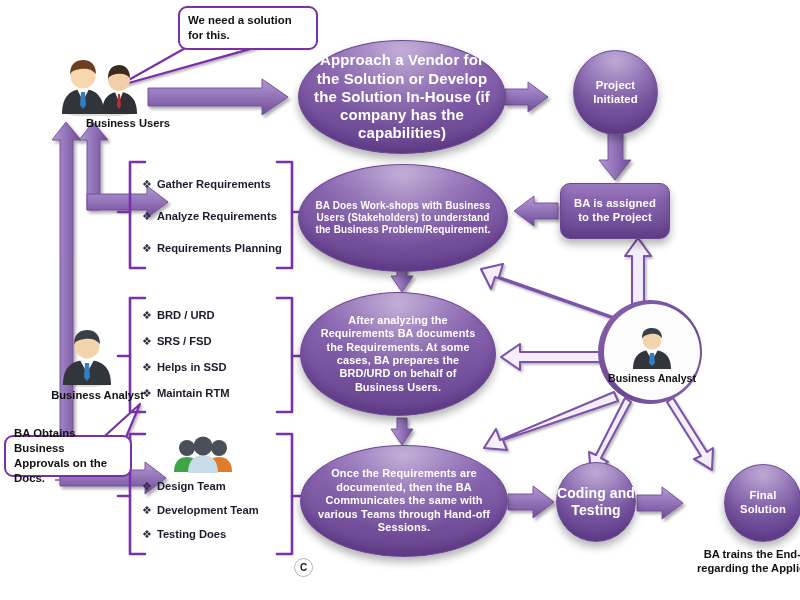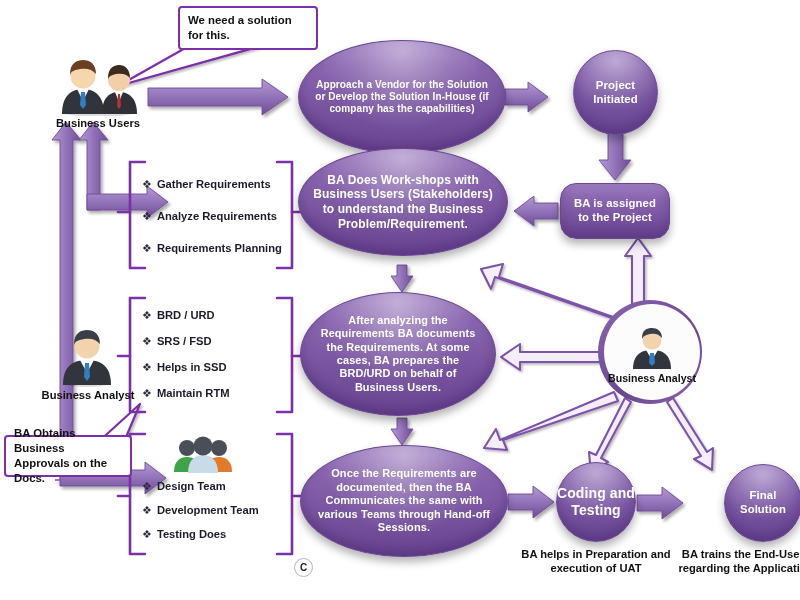--- a/index.html
+++ b/index.html
@@ -19,36 +19,36 @@
       radial-gradient(ellipse at 50% 10%, rgba(255,255,255,.42) 0%, rgba(255,255,255,.13) 34%, rgba(255,255,255,0) 56%),
       linear-gradient(180deg,#9d7cc0 0%, #8a66b0 22%, #74509c 70%, #6b4791 100%);
     border:1px solid #6a4791;
     box-shadow:0 5px 9px rgba(0,0,0,.30), inset 0 -6px 12px rgba(60,25,100,.35);}
   .circle{border-radius:50%;
     background:
       radial-gradient(circle at 50% 14%, rgba(255,255,255,.40) 0%, rgba(255,255,255,.12) 36%, rgba(255,255,255,0) 58%),
       linear-gradient(180deg,#9b79bf 0%, #8765af 25%, #73509b 72%, #6a4791 100%);
     border:1px solid #6a4791;
     box-shadow:0 5px 9px rgba(0,0,0,.30), inset 0 -6px 12px rgba(60,25,100,.35);}
-  .rounded{border-radius:16px;
+  .rounded{border-radius:10px;
     background:
       linear-gradient(180deg,#9d7cc0 0%, #8a66b0 26%, #74509c 72%, #6b4791 100%);
     border:1px solid #6a4791;
     box-shadow:0 5px 9px rgba(0,0,0,.30), inset 0 -6px 12px rgba(60,25,100,.30);}
 
-  .callout{position:absolute;background:#fff;border:2.4px solid #7b2fa8;border-radius:4px;
+  .callout{position:absolute;background:#fff;border:2.4px solid #7b2fa8;border-radius:9px;
     box-sizing:border-box;display:flex;align-items:center;
     font-size:11.4px;font-weight:bold;color:#111;line-height:1.32;padding:4px 8px;}
 
   .listbox{position:absolute;box-sizing:border-box;}
   .listbox .item{display:flex;align-items:center;font-size:11.2px;font-weight:bold;color:#1b1b2b;
      white-space:nowrap;}
   .listbox .bullet{color:#2b2b3d;margin-right:5px;font-size:11px;line-height:1;}
 
-  .caption{position:absolute;font-size:11.2px;font-weight:bold;color:#111;text-align:center;line-height:1.25;}
+  .caption{position:absolute;font-size:11.2px;font-weight:bold;color:#111;text-align:right;line-height:1.25;}
 
   .avatar{position:absolute;}
   .hub-ring{position:absolute;border-radius:50%;
     background:linear-gradient(140deg,#8a66b0,#6a4791 60%,#8a66b0);}
   .hub-inner{position:absolute;border-radius:50%;background:#fcfcfd;
     display:flex;flex-direction:column;align-items:center;justify-content:center;}
   .hub-label{font-size:10.6px;font-weight:bold;color:#111;margin-top:1px;}
 
   .footer{position:absolute;display:flex;align-items:center;gap:7px;}
   .copy{width:17px;height:17px;border-radius:50%;border:1.4px solid #b9b2c6;
@@ -213,33 +213,33 @@
     <div class="hub-label">Business Analyst</div>
   </div>
 
   <div class="callout" style="left:178px;top:6px;width:140px;height:44px;">
     <span>We need a solution for this.</span>
   </div>
   <div class="callout" style="left:4px;top:435px;width:128px;height:42px;justify-content:flex-end;">
     <span>BA Obtains Business Approvals on the Docs.</span>
   </div>
 
-  <div class="node ellipse" style="left:298px;top:40px;width:208px;height:114px;font-size:10px;padding:0 14px;">
+  <div class="node ellipse" style="left:298px;top:40px;width:208px;height:114px;font-size:15px;padding:0 14px;">
     <span>Approach a Vendor for the Solution or Develop the Solution In-House (if company has the capabilities)</span>
   </div>
 
   <div class="node circle" style="left:573px;top:50px;width:85px;height:85px;font-size:11.4px;">
     <span>Project Initiated</span>
   </div>
 
   <div class="node rounded" style="left:560px;top:183px;width:110px;height:56px;font-size:11.3px;padding:0 6px;">
     <span>BA is assigned to the Project</span>
   </div>
 
-  <div class="node ellipse" style="left:298px;top:148px;width:210px;height:108px;font-size:12px;padding:0 12px;">
+  <div class="node ellipse" style="left:298px;top:164px;width:210px;height:108px;font-size:10px;padding:0 12px;">
     <span>BA Does Work-shops with Business Users (Stakeholders) to understand the Business Problem/Requirement.</span>
   </div>
 
   <div class="node ellipse" style="left:300px;top:292px;width:196px;height:124px;font-size:10.9px;padding:0 14px;">
     <span>After analyzing the Requirements BA documents the Requirements. At some cases, BA prepares the BRD/URD on behalf of Business Users.</span>
   </div>
 
   <div class="node ellipse" style="left:300px;top:445px;width:208px;height:112px;font-size:11px;padding:0 12px;">
     <span>Once the Requirements are documented, then the BA Communicates the same with various Teams through Hand-off Sessions.</span>
   </div>
@@ -305,20 +305,19 @@
     <div class="item">
       <span class="bullet">❖</span>
       <span>Development Team</span>
     </div>
     <div class="item">
       <span class="bullet">❖</span>
       <span>Testing Does</span>
     </div>
   </div>
 
-  <div class="caption" style="left:514px;top:547px;width:164px;">BA helps in Preparation and execution of UAT</div>
   <div class="caption" style="left:660px;top:547px;width:172px;">BA trains the End-Users regarding the Application</div>
 
   <div class="footer" style="left:294px;top:558px;">
     <span class="copy">C</span>
   </div>
 
 </div>
 
 </body></html>

